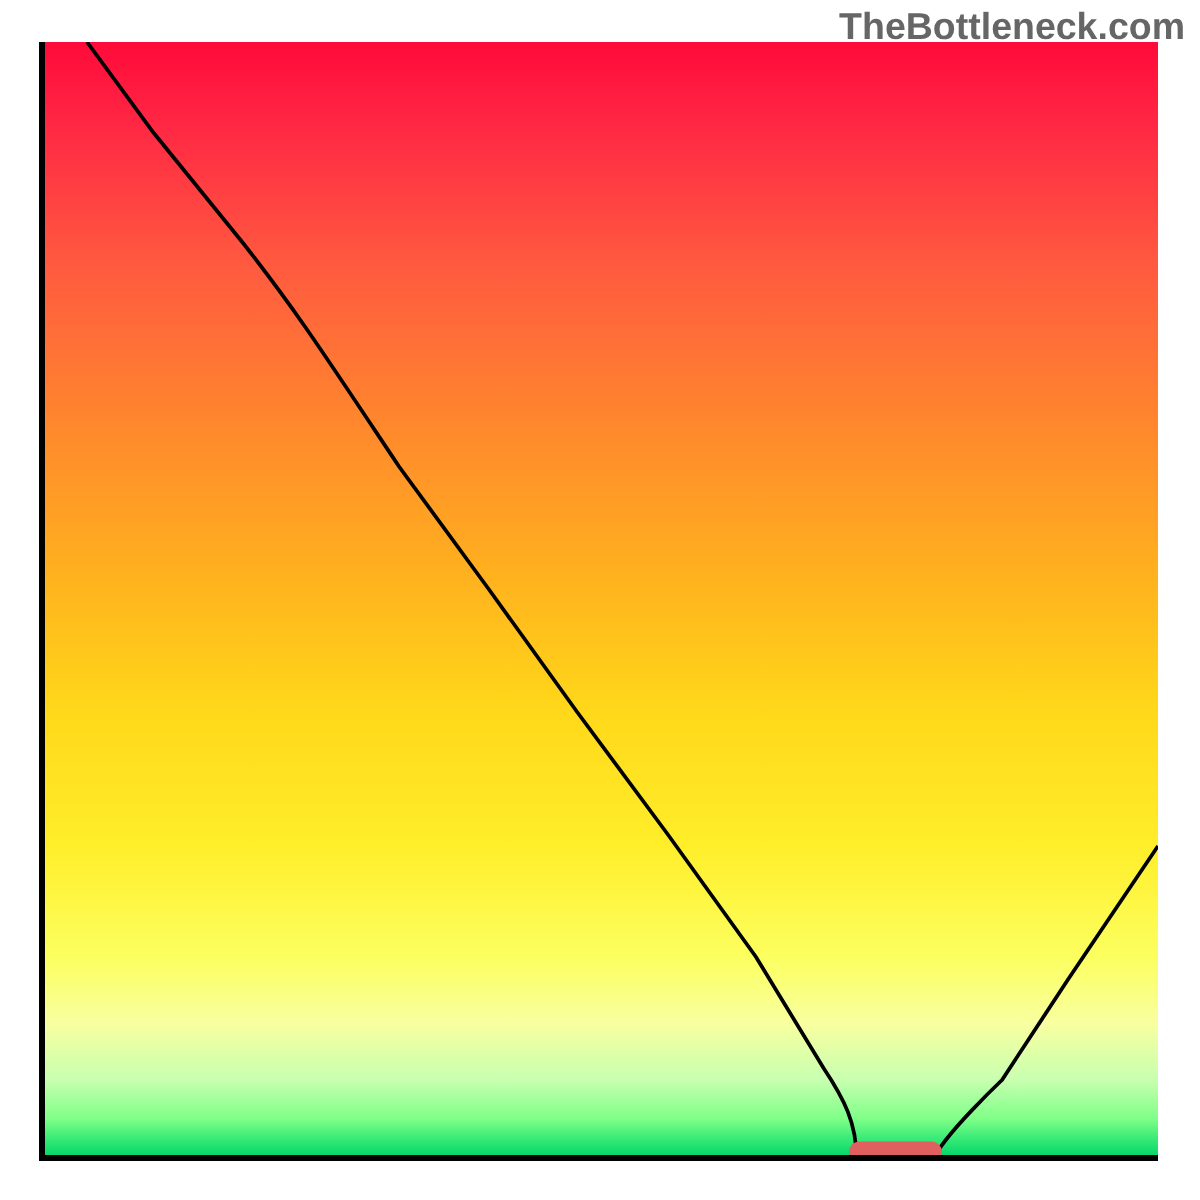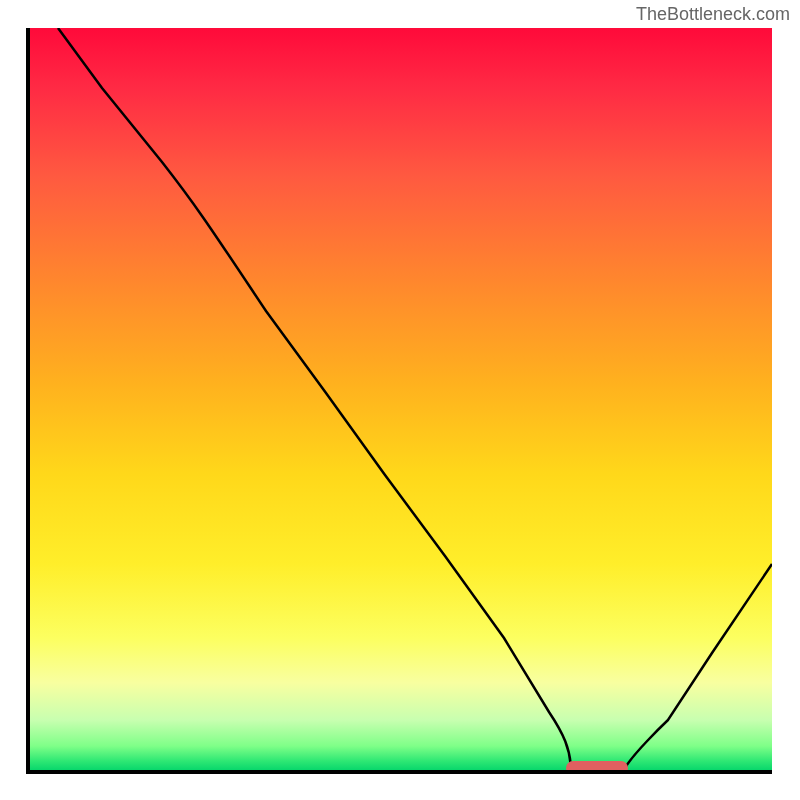--- a/index.html
+++ b/index.html
@@ -13,22 +13,22 @@
   .chart-container {
     position: relative;
     width: 800px;
     height: 800px;
   }
   .watermark {
     position: absolute;
     top: 4px;
     right: 10px;
     color: #666;
-    font-size: 18px;
-    font-weight: 400;
+    font-size: 25px;
+    font-weight: 700;
     z-index: 30;
   }
   .plot-area {
     position: absolute;
     left: 28px;
     top: 28px;
     width: 744px;
     height: 744px;
     overflow: hidden;
   }

